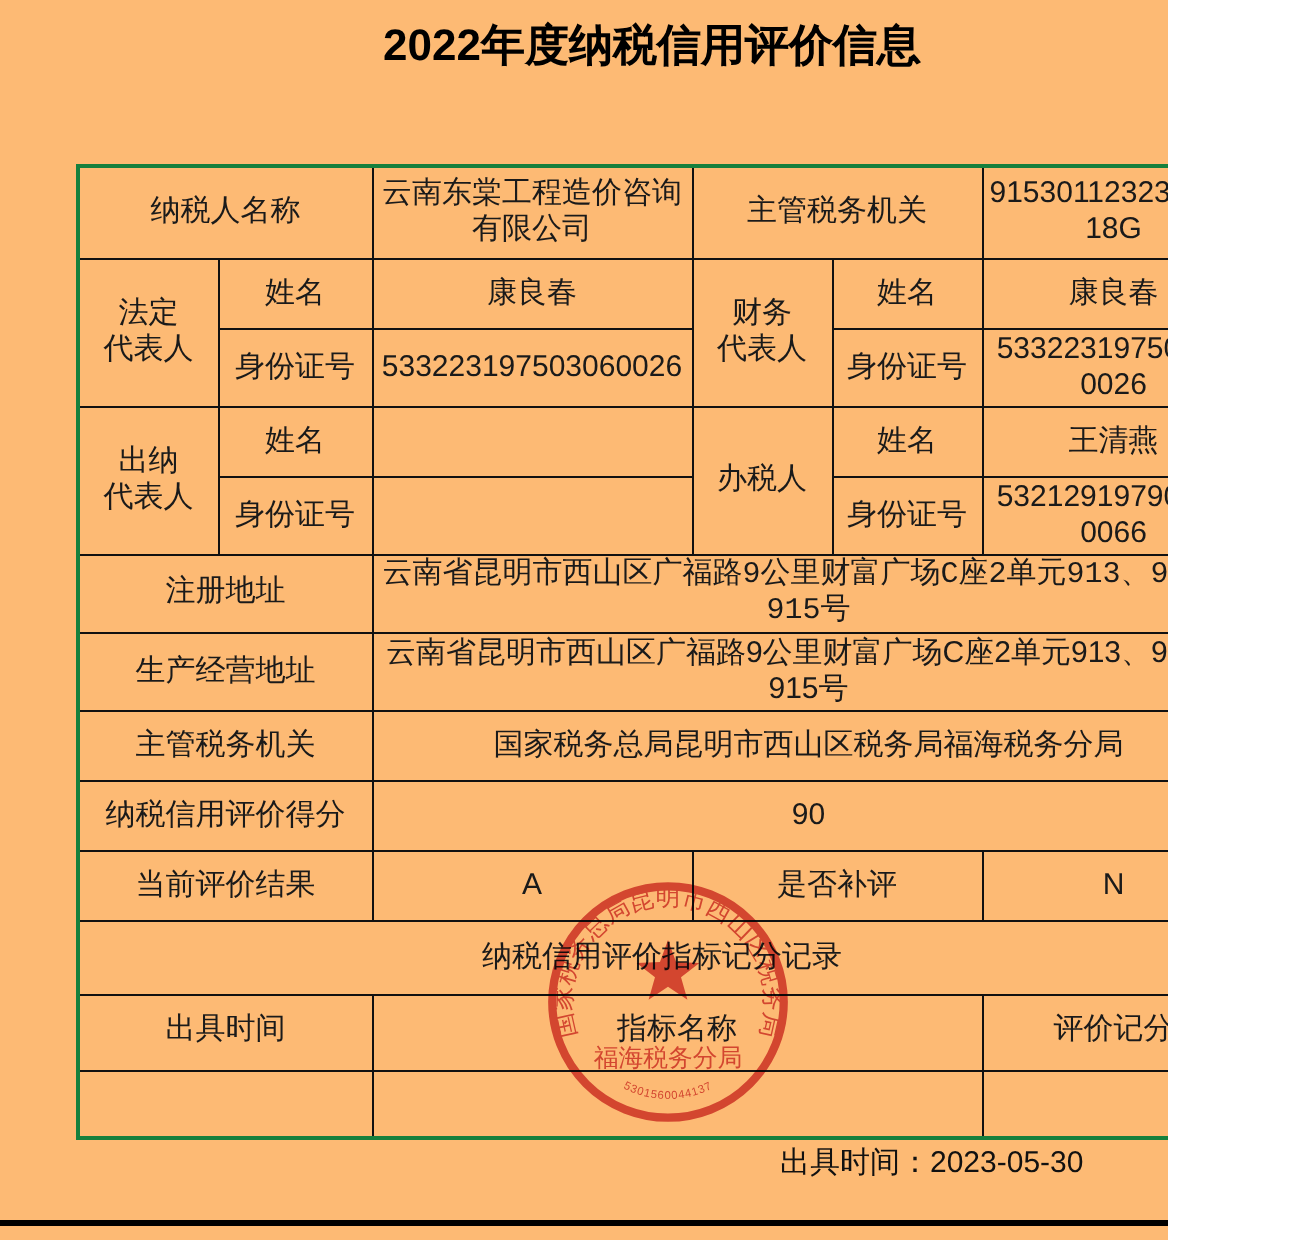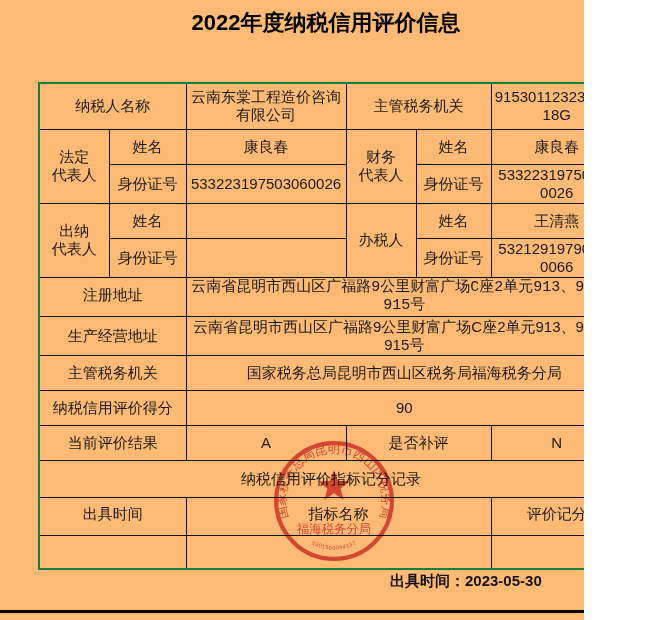--- a/index.html
+++ b/index.html
@@ -29,21 +29,21 @@
     position:absolute;left:272px;top:439px;width:124px;height:124px;
     mix-blend-mode:multiply;opacity:0.88;pointer-events:none;
   }
   .footer-left{
     position:absolute;left:40px;top:565px;width:322px;
     font-size:15px;font-weight:bold;text-align:center;white-space:pre-line;
     line-height:1.3;color:#111;
   }
   .footer-right{
     position:absolute;left:390px;top:572px;
-    font-size:15px;font-weight:bold;color:#111;
+    font-size:15px;font-weight:normal;color:#111;
   }
   .bottom-rule{
     position:absolute;left:0;top:610px;width:652px;height:3px;background:#000;
   }
 </style>
 </head>
 <body>
 
 <div class="page">
 

